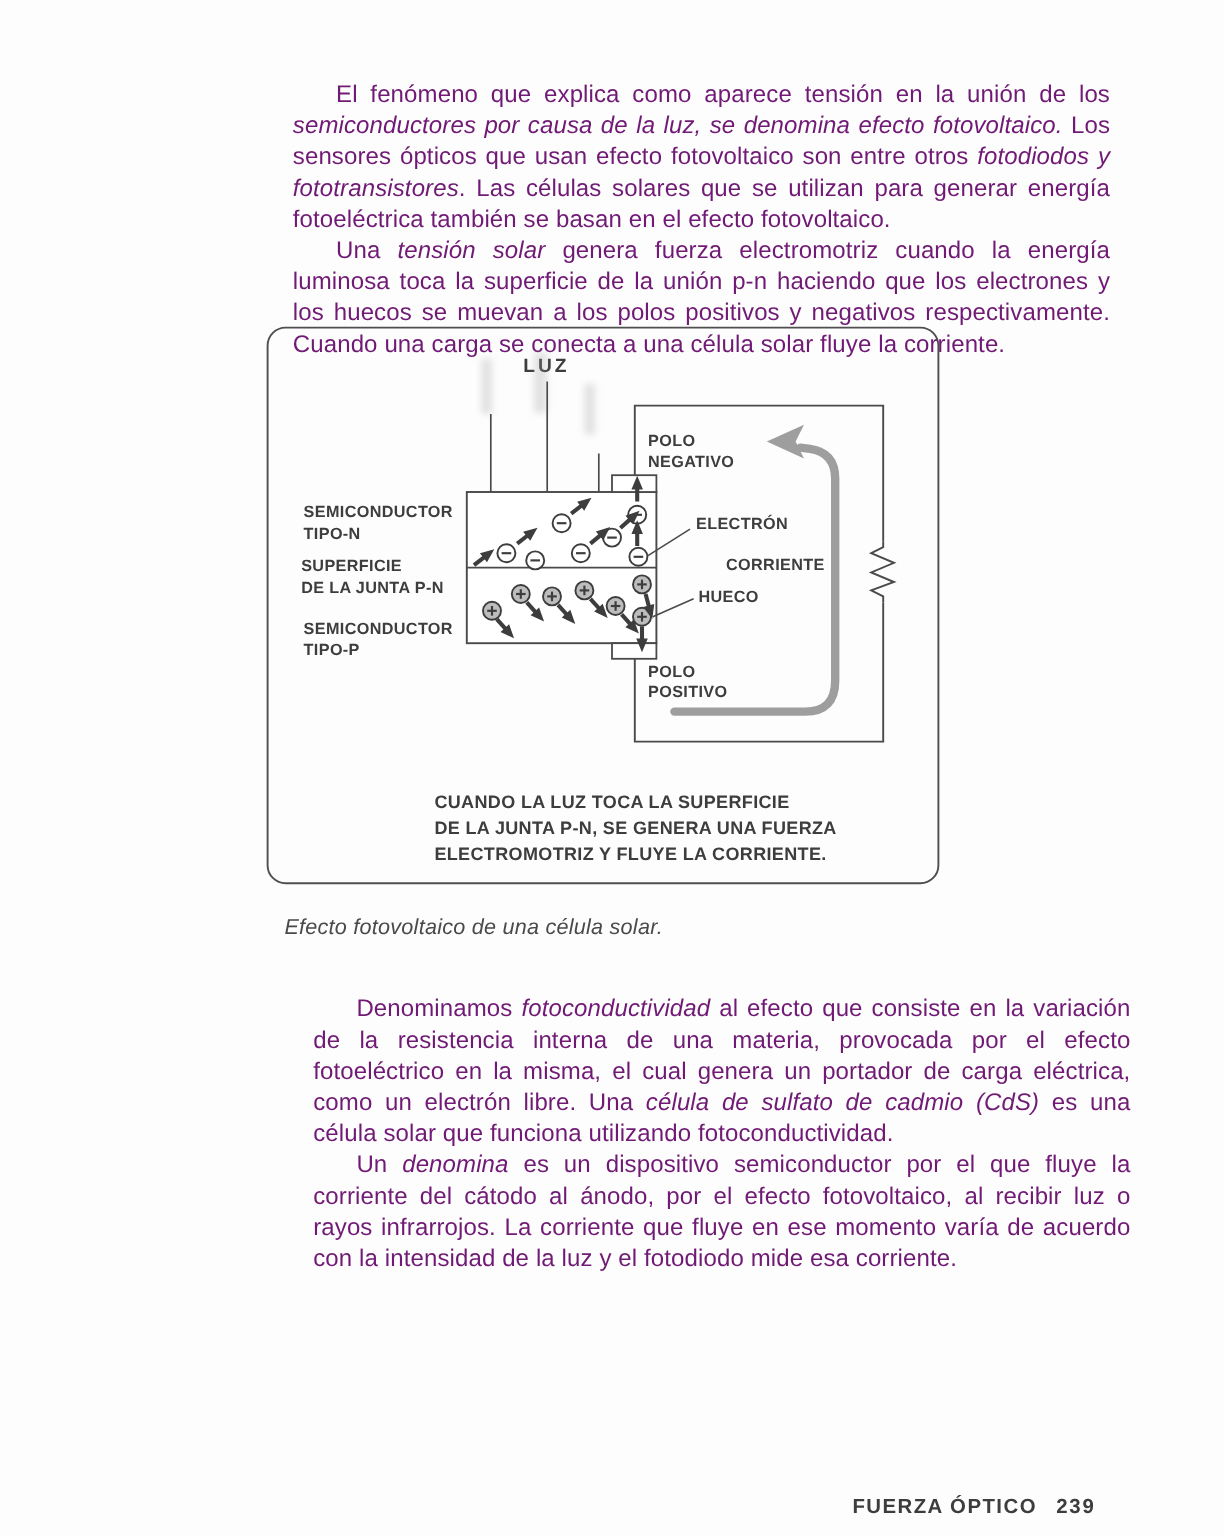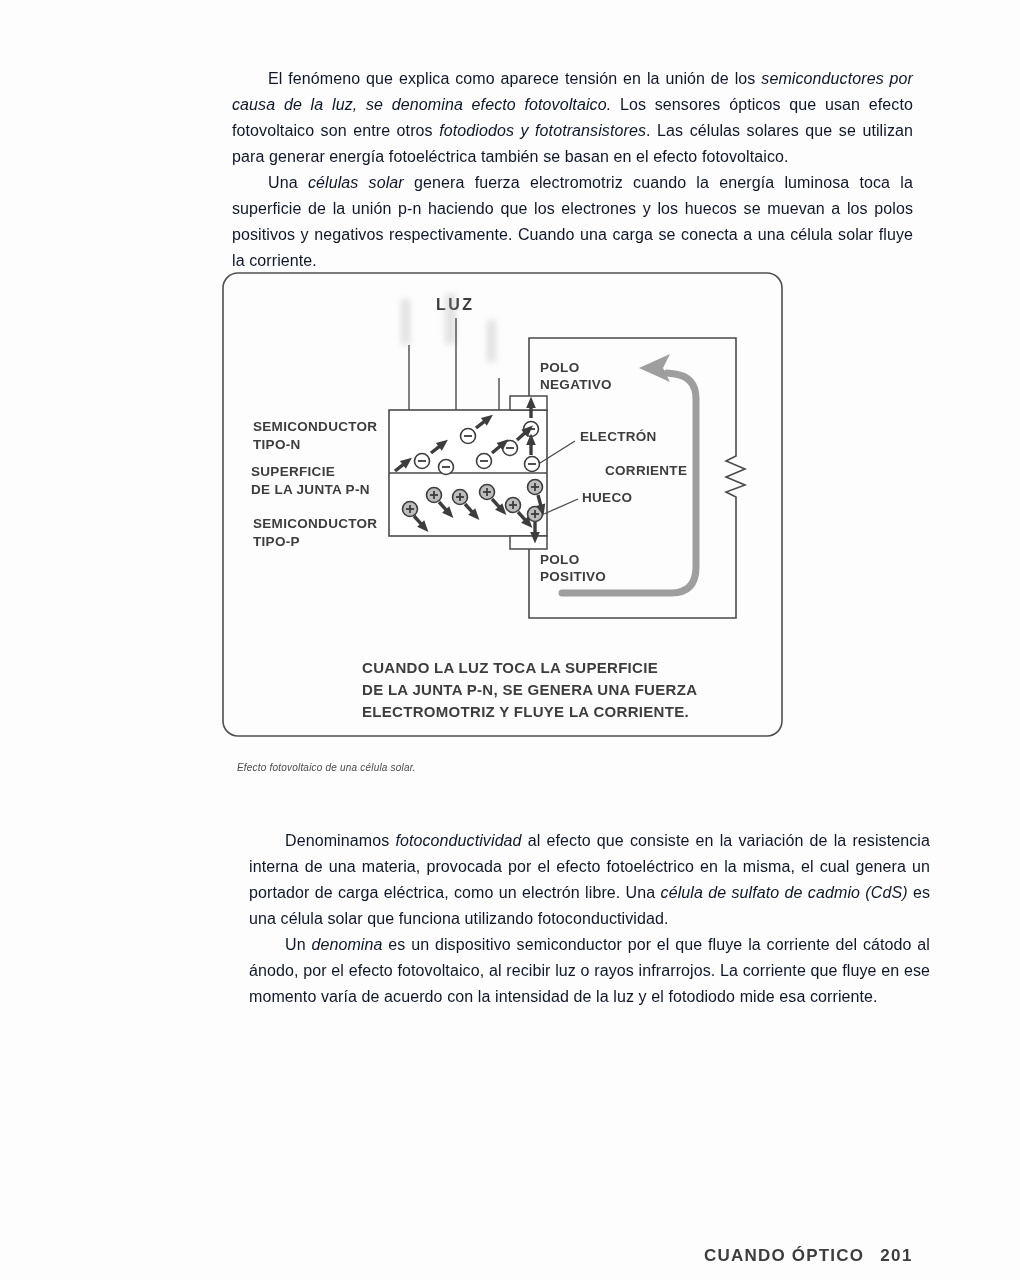--- a/index.html
+++ b/index.html
@@ -4,31 +4,31 @@
 <style>
   html,body{margin:0;padding:0;}
   body{
     width:1020px;height:1280px;position:relative;
     background:#fdfdfd;
     font-family:"Liberation Sans",sans-serif;
     color:#3e3e3e;
   }
   .page{position:absolute;inset:0;background:#fdfdfd;overflow:hidden;}
   .bodytext{
-    position:absolute;left:232px;width:681px;
-    font-size:16px;line-height:26px;text-align:justify;
-    color:#0f172a;letter-spacing:0.1px;
+    position:absolute;left:244px;width:681px;
+    font-size:20px;line-height:26px;text-align:justify;
+    color:#701a75;letter-spacing:0.1px;
   }
   .bodytext p{margin:0;text-indent:36px;}
   .it{font-style:italic;}
   .top-block{top:66px;}
   .bottom-block{top:828px;margin-left:17px;}
   .figcaption{
     position:absolute;left:237px;top:762px;
-    font-size:10px;font-style:italic;color:#4a4a4a;letter-spacing:0.2px;
+    font-size:18px;font-style:italic;color:#4a4a4a;letter-spacing:0.2px;
   }
   .figwrap{position:absolute;left:220px;top:270px;width:568px;height:470px;}
   .footer{
     position:absolute;left:232px;top:1246px;width:681px;
     text-align:right;font-weight:bold;font-size:17px;
     letter-spacing:1.2px;color:#3d3d3d;
   }
   .footer .pagenum{margin-left:16px;letter-spacing:1.5px;}
   svg text{
     font-family:"Liberation Sans",sans-serif;
@@ -38,21 +38,21 @@
   .dia-note{font-size:15px;letter-spacing:0.3px;}
   .dia-luz{font-size:16px;letter-spacing:2.5px;}
 </style>
 </head>
 <body>
 
 <div class="page">
 
   <div class="bodytext top-block">
     <p><span>El fenómeno que explica como aparece tensión en la unión de los </span><span class="it">semiconductores por causa de la luz, se denomina efecto fotovoltaico.</span><span> Los sensores ópticos que usan efecto fotovoltaico son entre otros </span><span class="it">fotodiodos y fototransistores</span><span>. Las células solares que se utilizan para generar energía fotoeléctrica también se basan en el efecto fotovoltaico.</span></p>
-    <p><span>Una </span><span class="it">células solar</span><span> genera fuerza electromotriz cuando la energía luminosa toca la superficie de la unión p-n haciendo que los electrones y los huecos se muevan a los polos positivos y negativos respectivamente. Cuando una carga se conecta a una célula solar fluye la corriente.</span></p>
+    <p><span>Una </span><span class="it">tensión solar</span><span> genera fuerza electromotriz cuando la energía luminosa toca la superficie de la unión p-n haciendo que los electrones y los huecos se muevan a los polos positivos y negativos respectivamente. Cuando una carga se conecta a una célula solar fluye la corriente.</span></p>
   </div>
 
   <div class="figwrap">
     <svg width="568" height="470" viewBox="236 270 568 470" xmlns="http://www.w3.org/2000/svg">
       <defs>
         <filter id="soft" x="-50%" y="-50%" width="200%" height="200%">
           <feGaussianBlur stdDeviation="3"></feGaussianBlur>
         </filter>
         <g id="carr-arrow" stroke="#3d3d3d" fill="#3d3d3d">
           <line x1="0" y1="0" x2="12" y2="0" stroke-width="3.4"></line>
@@ -191,16 +191,16 @@
   </div>
 
   <div class="figcaption">Efecto fotovoltaico de una célula solar.</div>
 
   <div class="bodytext bottom-block">
     <p><span>Denominamos </span><span class="it">fotoconductividad</span><span> al efecto que consiste en la variación de la resistencia interna de una materia, provocada por el efecto fotoeléctrico en la misma, el cual genera un portador de carga eléctrica, como un electrón libre. Una </span><span class="it">célula de sulfato de cadmio (CdS)</span><span> es una célula solar que funciona utilizando fotoconductividad.</span></p>
     <p><span>Un </span><span class="it">denomina</span><span> es un dispositivo semiconductor por el que fluye la corriente del cátodo al ánodo, por el efecto fotovoltaico, al recibir luz o rayos infrarrojos. La corriente que fluye en ese momento varía de acuerdo con la intensidad de la luz y el fotodiodo mide esa corriente.</span></p>
   </div>
 
   <div class="footer">
-    <span>CUANDO ÓPTICO</span><span class="pagenum">201</span>
+    <span>FUERZA ÓPTICO</span><span class="pagenum">239</span>
   </div>
 
 </div>
 
 </body></html>

